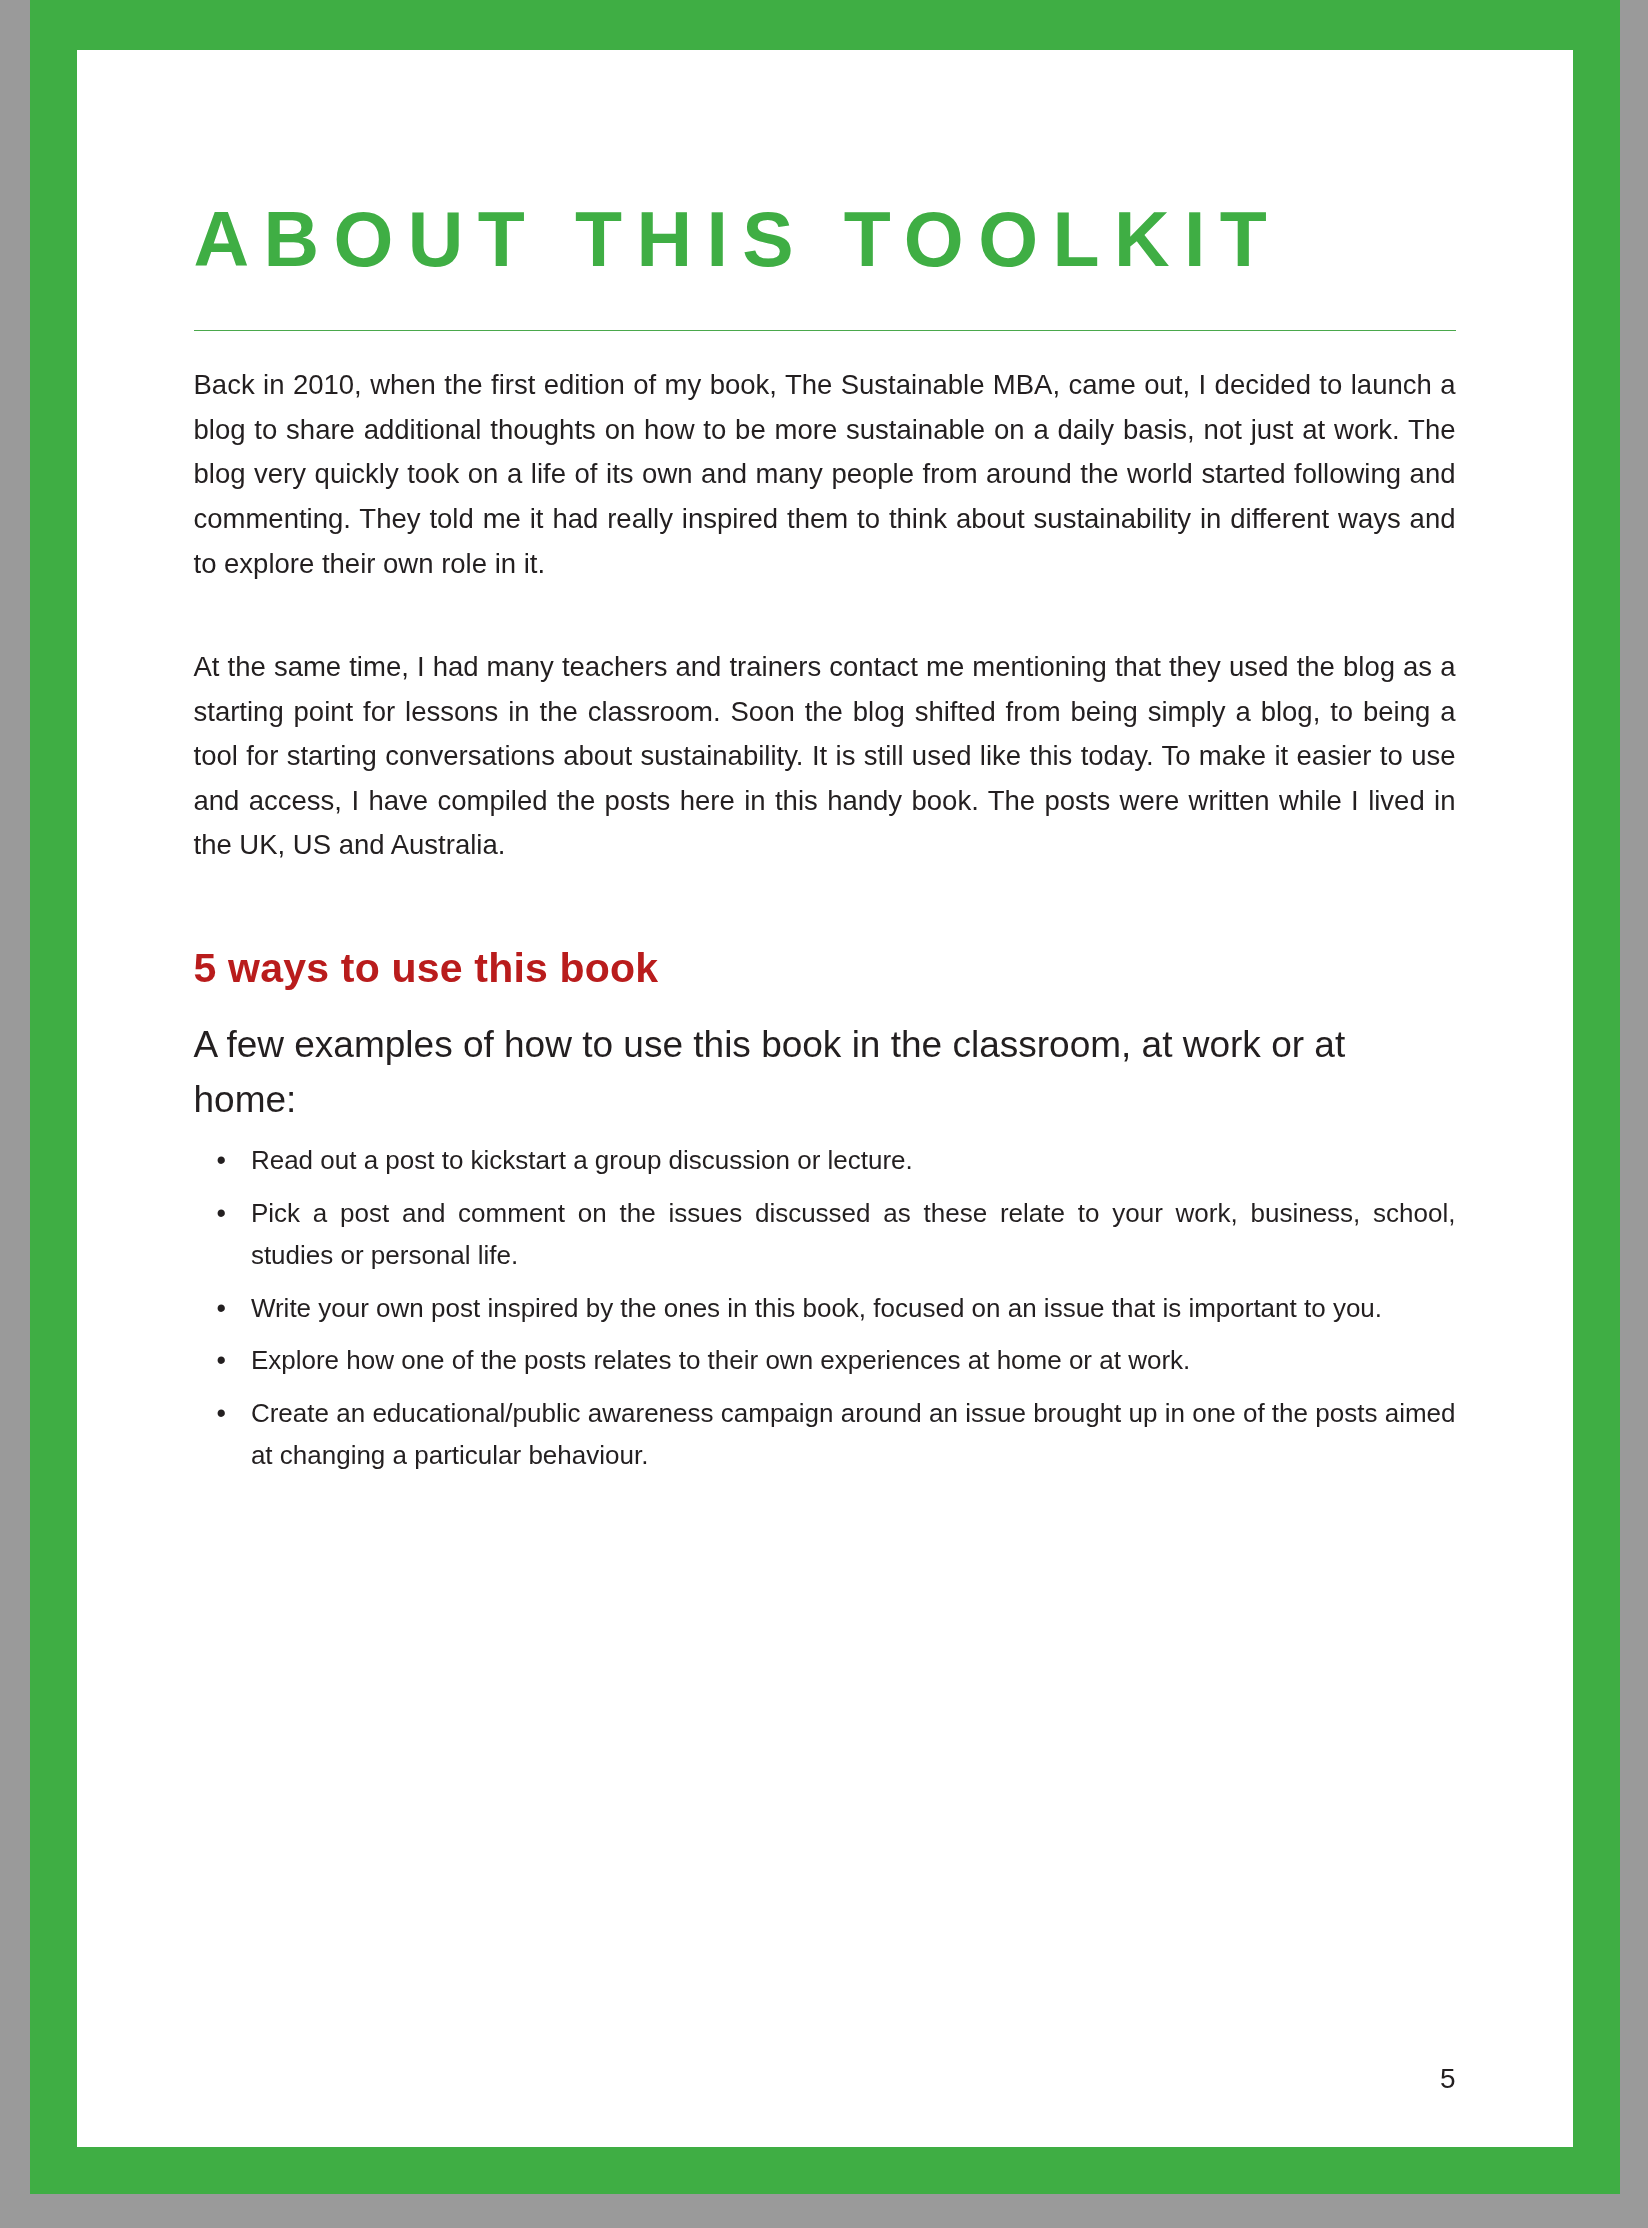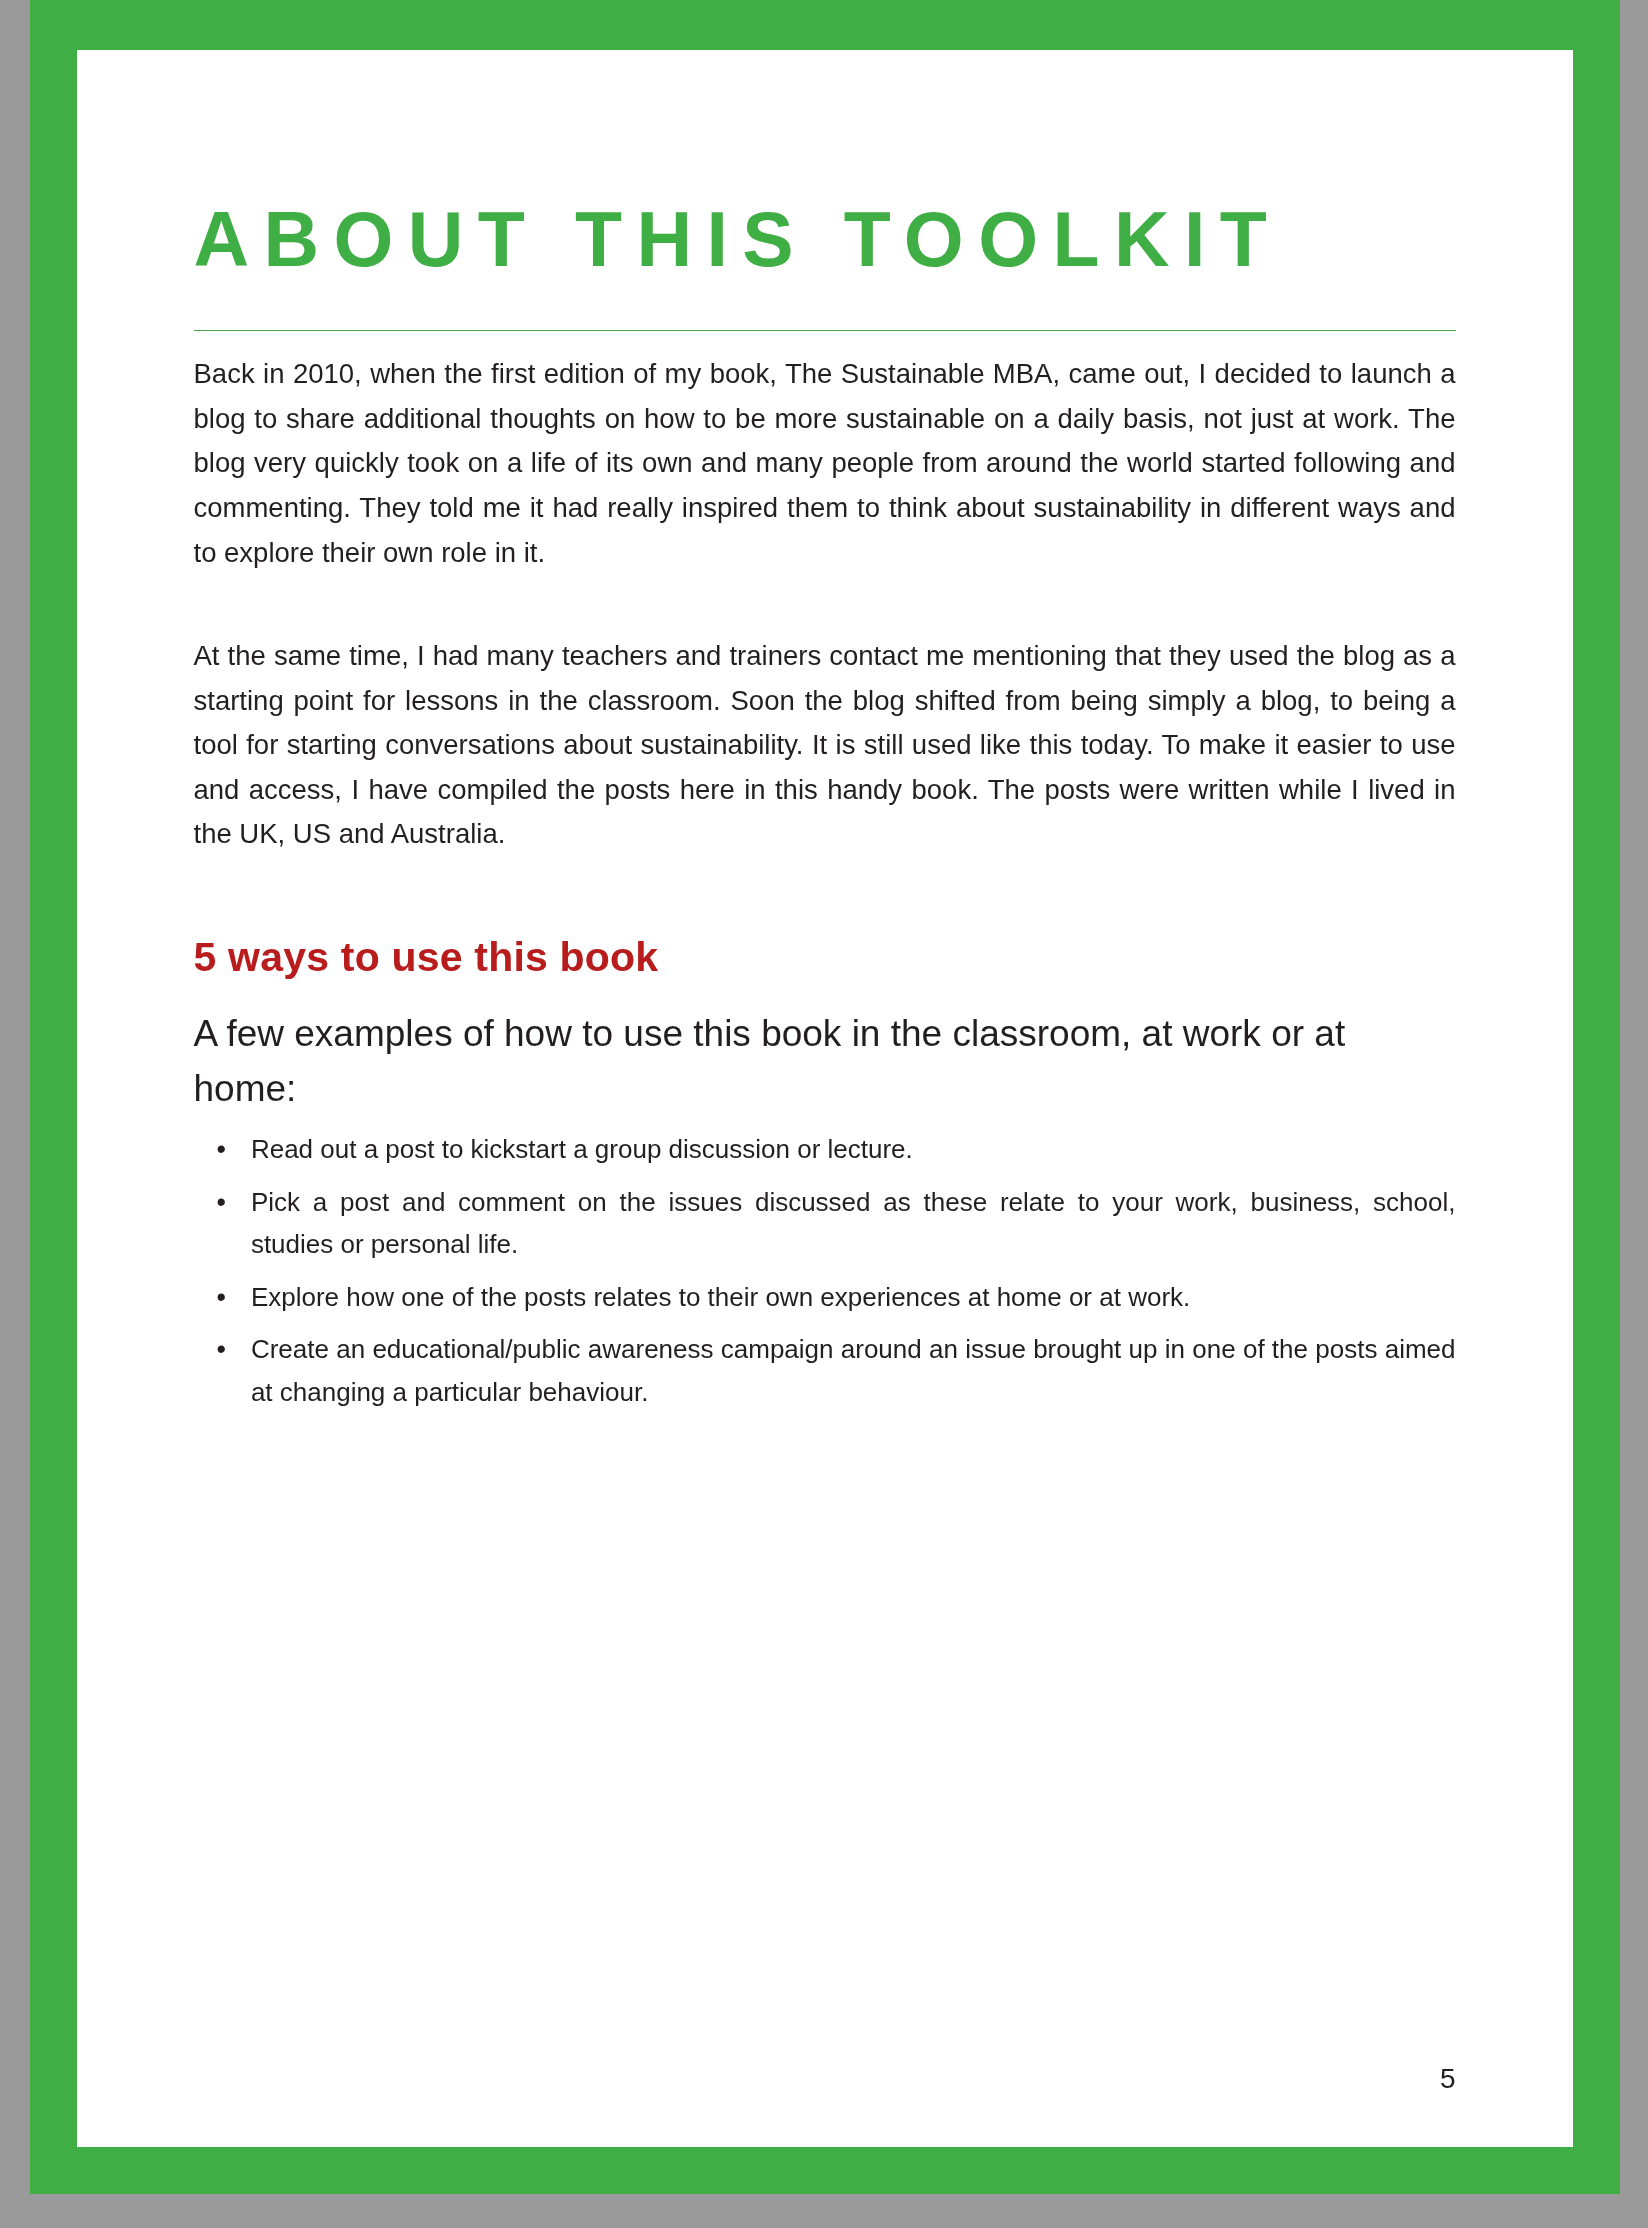--- a/index.html
+++ b/index.html
@@ -53,21 +53,21 @@
   .body-text {
     color: #231f20;
     font-size: 27.5px;
     line-height: 1.62;
     text-align: justify;
     text-justify: inter-word;
     margin: 38px 0 0 0;
   }
 
   .body-text.first {
-    margin-top: 21px;
+    margin-top: 32px;
   }
 
   .body-text.gap {
     margin-top: 59px;
   }
 
   .section-heading {
     color: #b91c1c;
     font-size: 41px;
     font-weight: 600;
@@ -131,20 +131,21 @@
 
     <p class="body-text gap">At the same time, I had many teachers and trainers contact me mentioning that they used the blog as a starting point for lessons in the classroom. Soon the blog shifted from being simply a blog, to being a tool for starting conversations about sustainability. It is still used like this today. To make it easier to use and access, I have compiled the posts here in this handy book. The posts were written while I lived in the UK, US and Australia.</p>
 
     <h2 class="section-heading">5 ways to use this book</h2>
 
     <p class="lead-text">A few examples of how to use this book in the classroom, at work or at home:</p>
 
     <ul class="usage-list">
       <li>Read out a post to kickstart a group discussion or lecture.</li>
       <li>Pick a post and comment on the issues discussed as these relate to your work, business, school, studies or personal life.</li>
+      <li>Write your own post inspired by the ones in this book, focused on an issue that is important to you.</li>
       <li>Explore how one of the posts relates to their own experiences at home or at work.</li>
       <li>Create an educational/public awareness campaign around an issue brought up in one of the posts aimed at changing a particular behaviour.</li>
     </ul>
 
     <div class="page-number">5</div>
 
   </div>
 </div>
 
 

